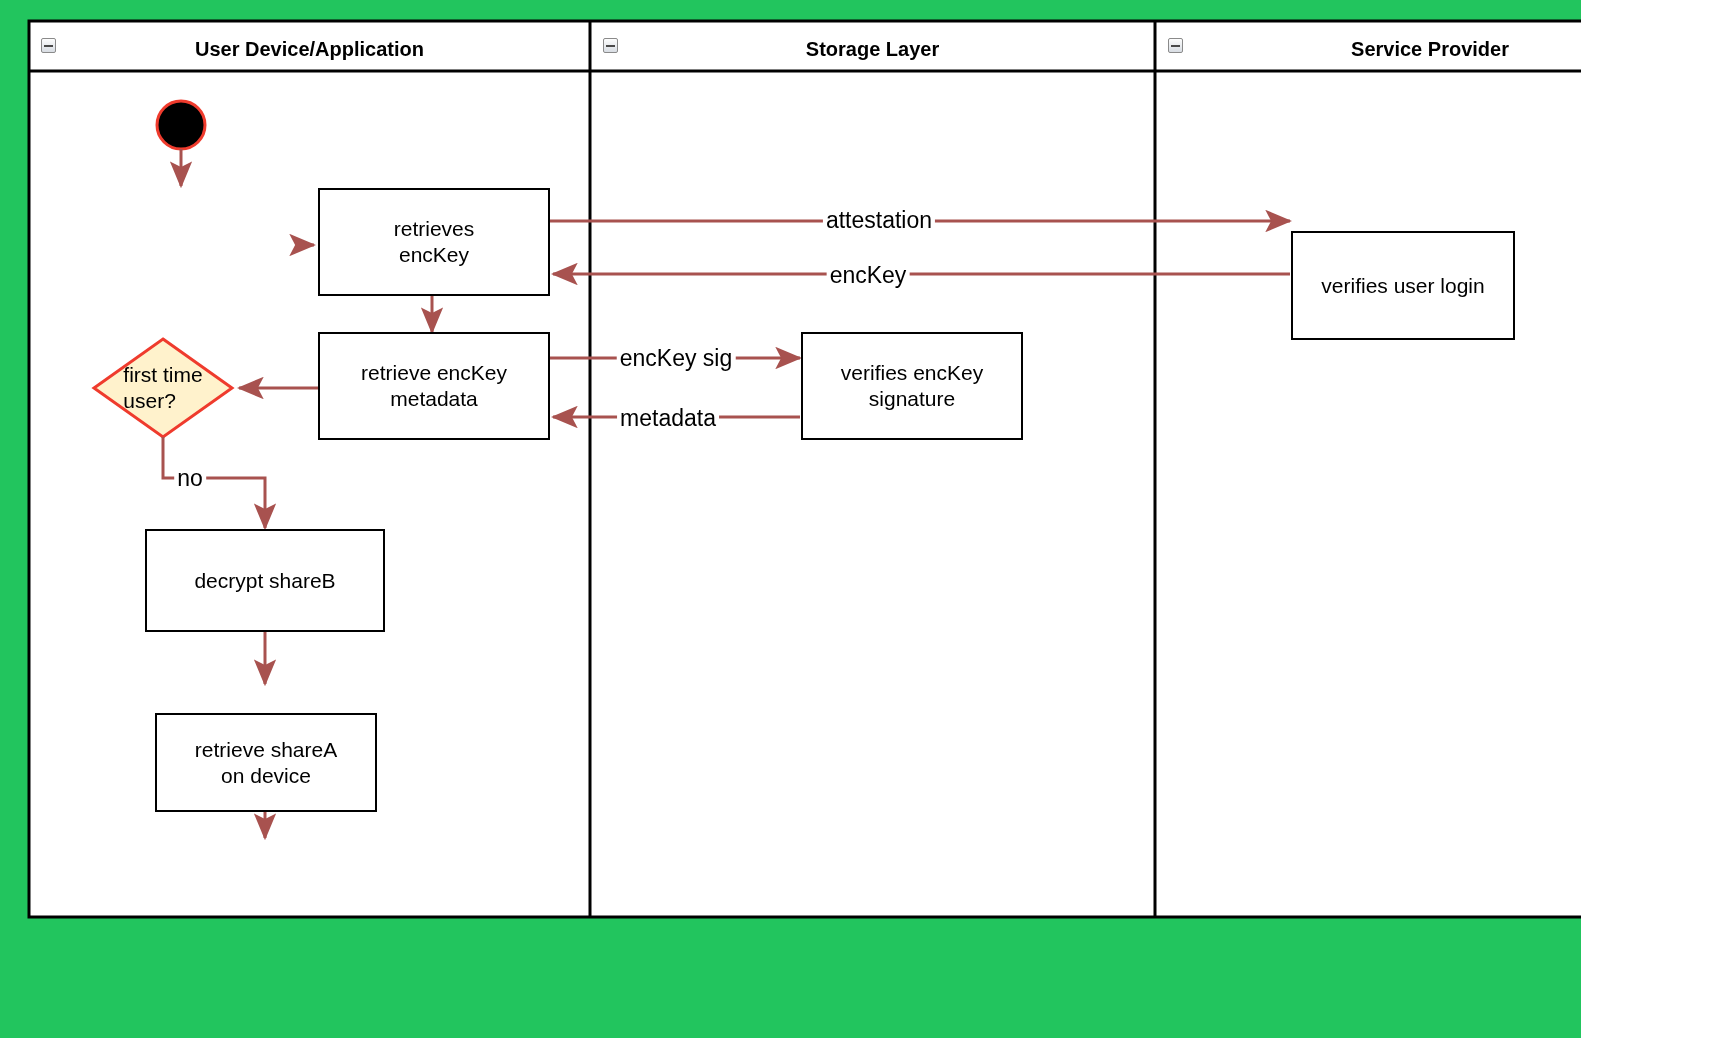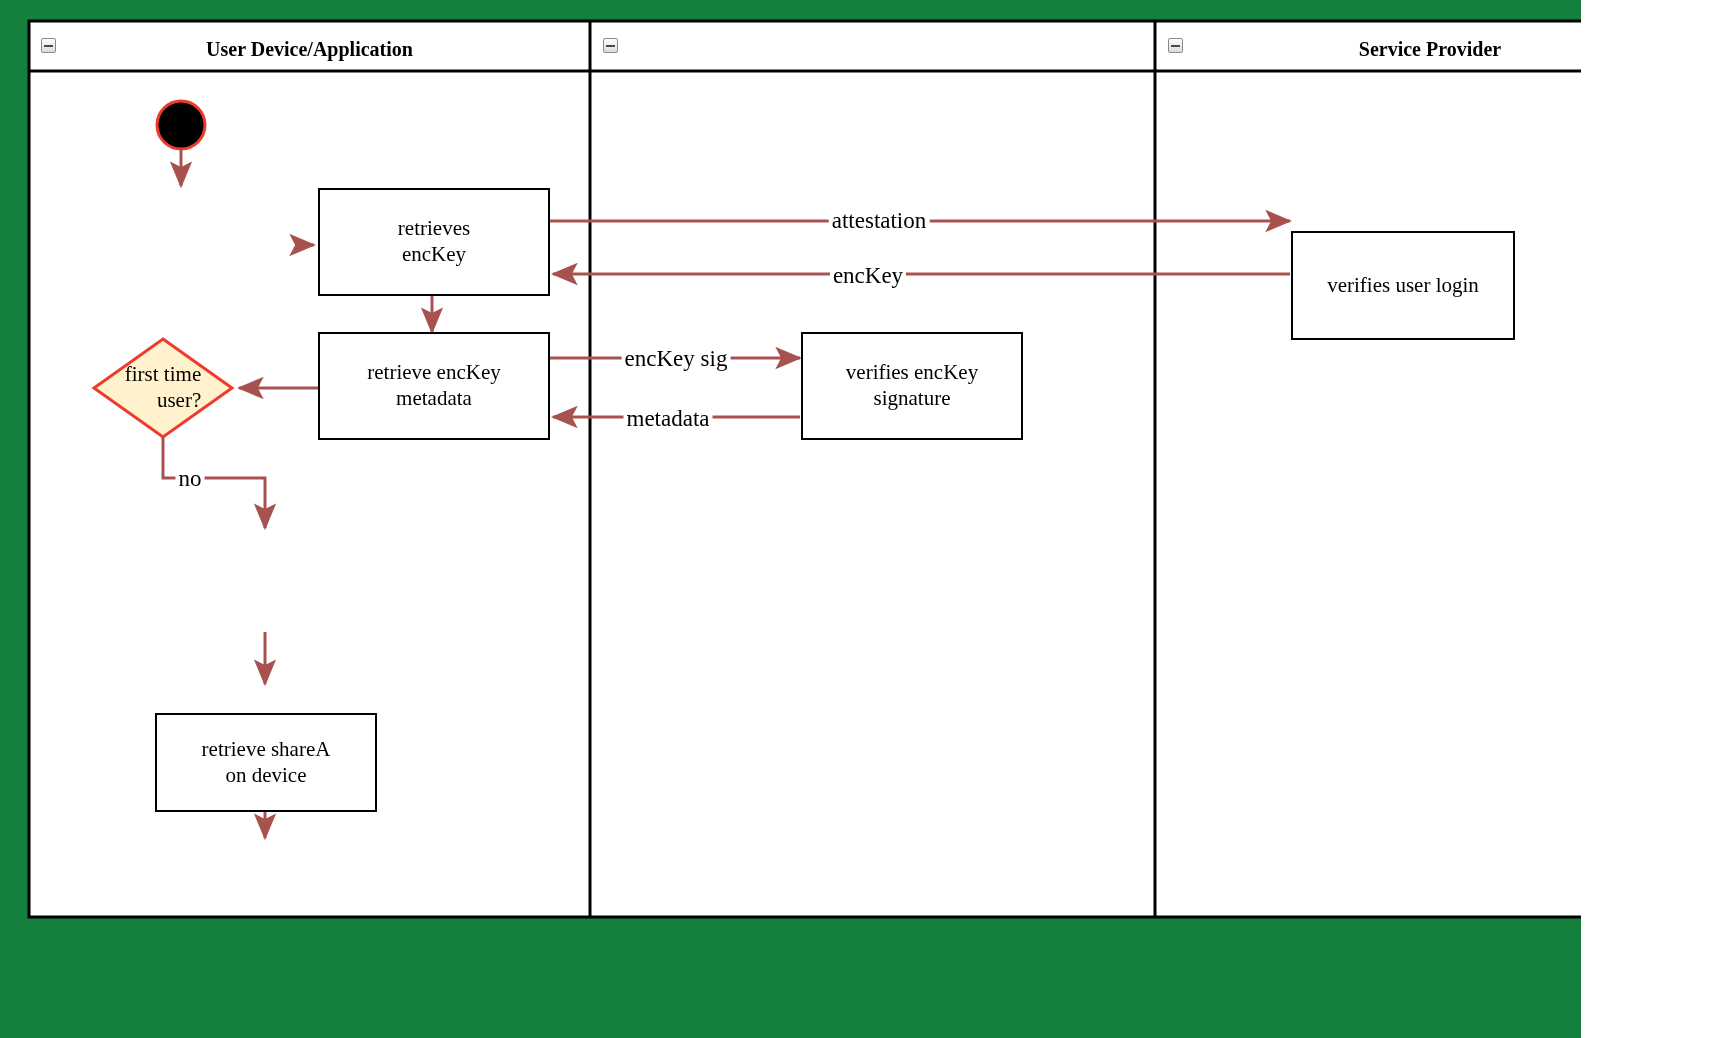--- a/index.html
+++ b/index.html
@@ -6,23 +6,22 @@
   html, body {
     margin: 0;
     padding: 0;
     background: #ffffff;
     font-family: "Liberation Sans", sans-serif;
   }
   #canvas {
     position: relative;
     width: 1581px;
     height: 1038px;
-    background: #15803d;
+    background: #22c55e;
     overflow: hidden;
-    font-family: Liberation Serif, serif;
   }
   svg.layer {
     position: absolute;
     left: 0;
     top: 0;
     width: 1732px;
     height: 1038px;
   }
   .lane-title {
     position: absolute;
@@ -63,21 +62,21 @@
     line-height: 1.22;
     background: #ffffff;
     border: 2px solid #000000;
     white-space: pre-line;
   }
   .decision-label {
     position: absolute;
     display: flex;
     align-items: center;
     justify-content: center;
-    text-align: right;
+    text-align: left;
     font-size: 21px;
     color: #000000;
     line-height: 1.22;
     white-space: pre-line;
     pointer-events: none;
   }
   .edge-label {
     position: absolute;
     font-size: 23px;
     color: #000000;
@@ -138,34 +137,36 @@
       <path d="M 265 632 L 265 684" marker-end="url(#arrow)"></path>
 
       <path d="M 265 784 L 265 838" marker-end="url(#arrow)"></path>
     </g>
   </svg>
 
   <div class="collapse-icon" style="left:41px; top:38px;"></div>
   <div class="lane-title" style="left:29px; top:37px; width:561px;">User Device/Application</div>
 
   <div class="collapse-icon" style="left:603px; top:38px;"></div>
+  <div class="lane-title" style="left:590px; top:37px; width:565px;">Storage Layer</div>
 
   <div class="collapse-icon" style="left:1168px; top:38px;"></div>
   <div class="lane-title" style="left:1155px; top:37px; width:550px;">Service Provider</div>
 
 
   <div class="node" style="left:318px; top:188px; width:232px; height:108px;">retrieves
 encKey</div>
 
   <div class="node" style="left:318px; top:332px; width:232px; height:108px;">retrieve encKey
 metadata</div>
 
   <div class="decision-label" style="left:94px; top:349px; width:138px; height:78px;">first time
 user?</div>
 
+  <div class="node" style="left:145px; top:529px; width:240px; height:103px;">decrypt shareB</div>
 
   <div class="node" style="left:155px; top:685px; width:222px; height:99px;margin-top:28px;">retrieve shareA
 on device</div>
 
 
   <div class="node" style="left:801px; top:332px; width:222px; height:108px;">verifies encKey
 signature</div>
 
   <div class="node" style="left:1291px; top:187px; width:224px; height:109px;margin-top:44px;">verifies user login</div>
 

